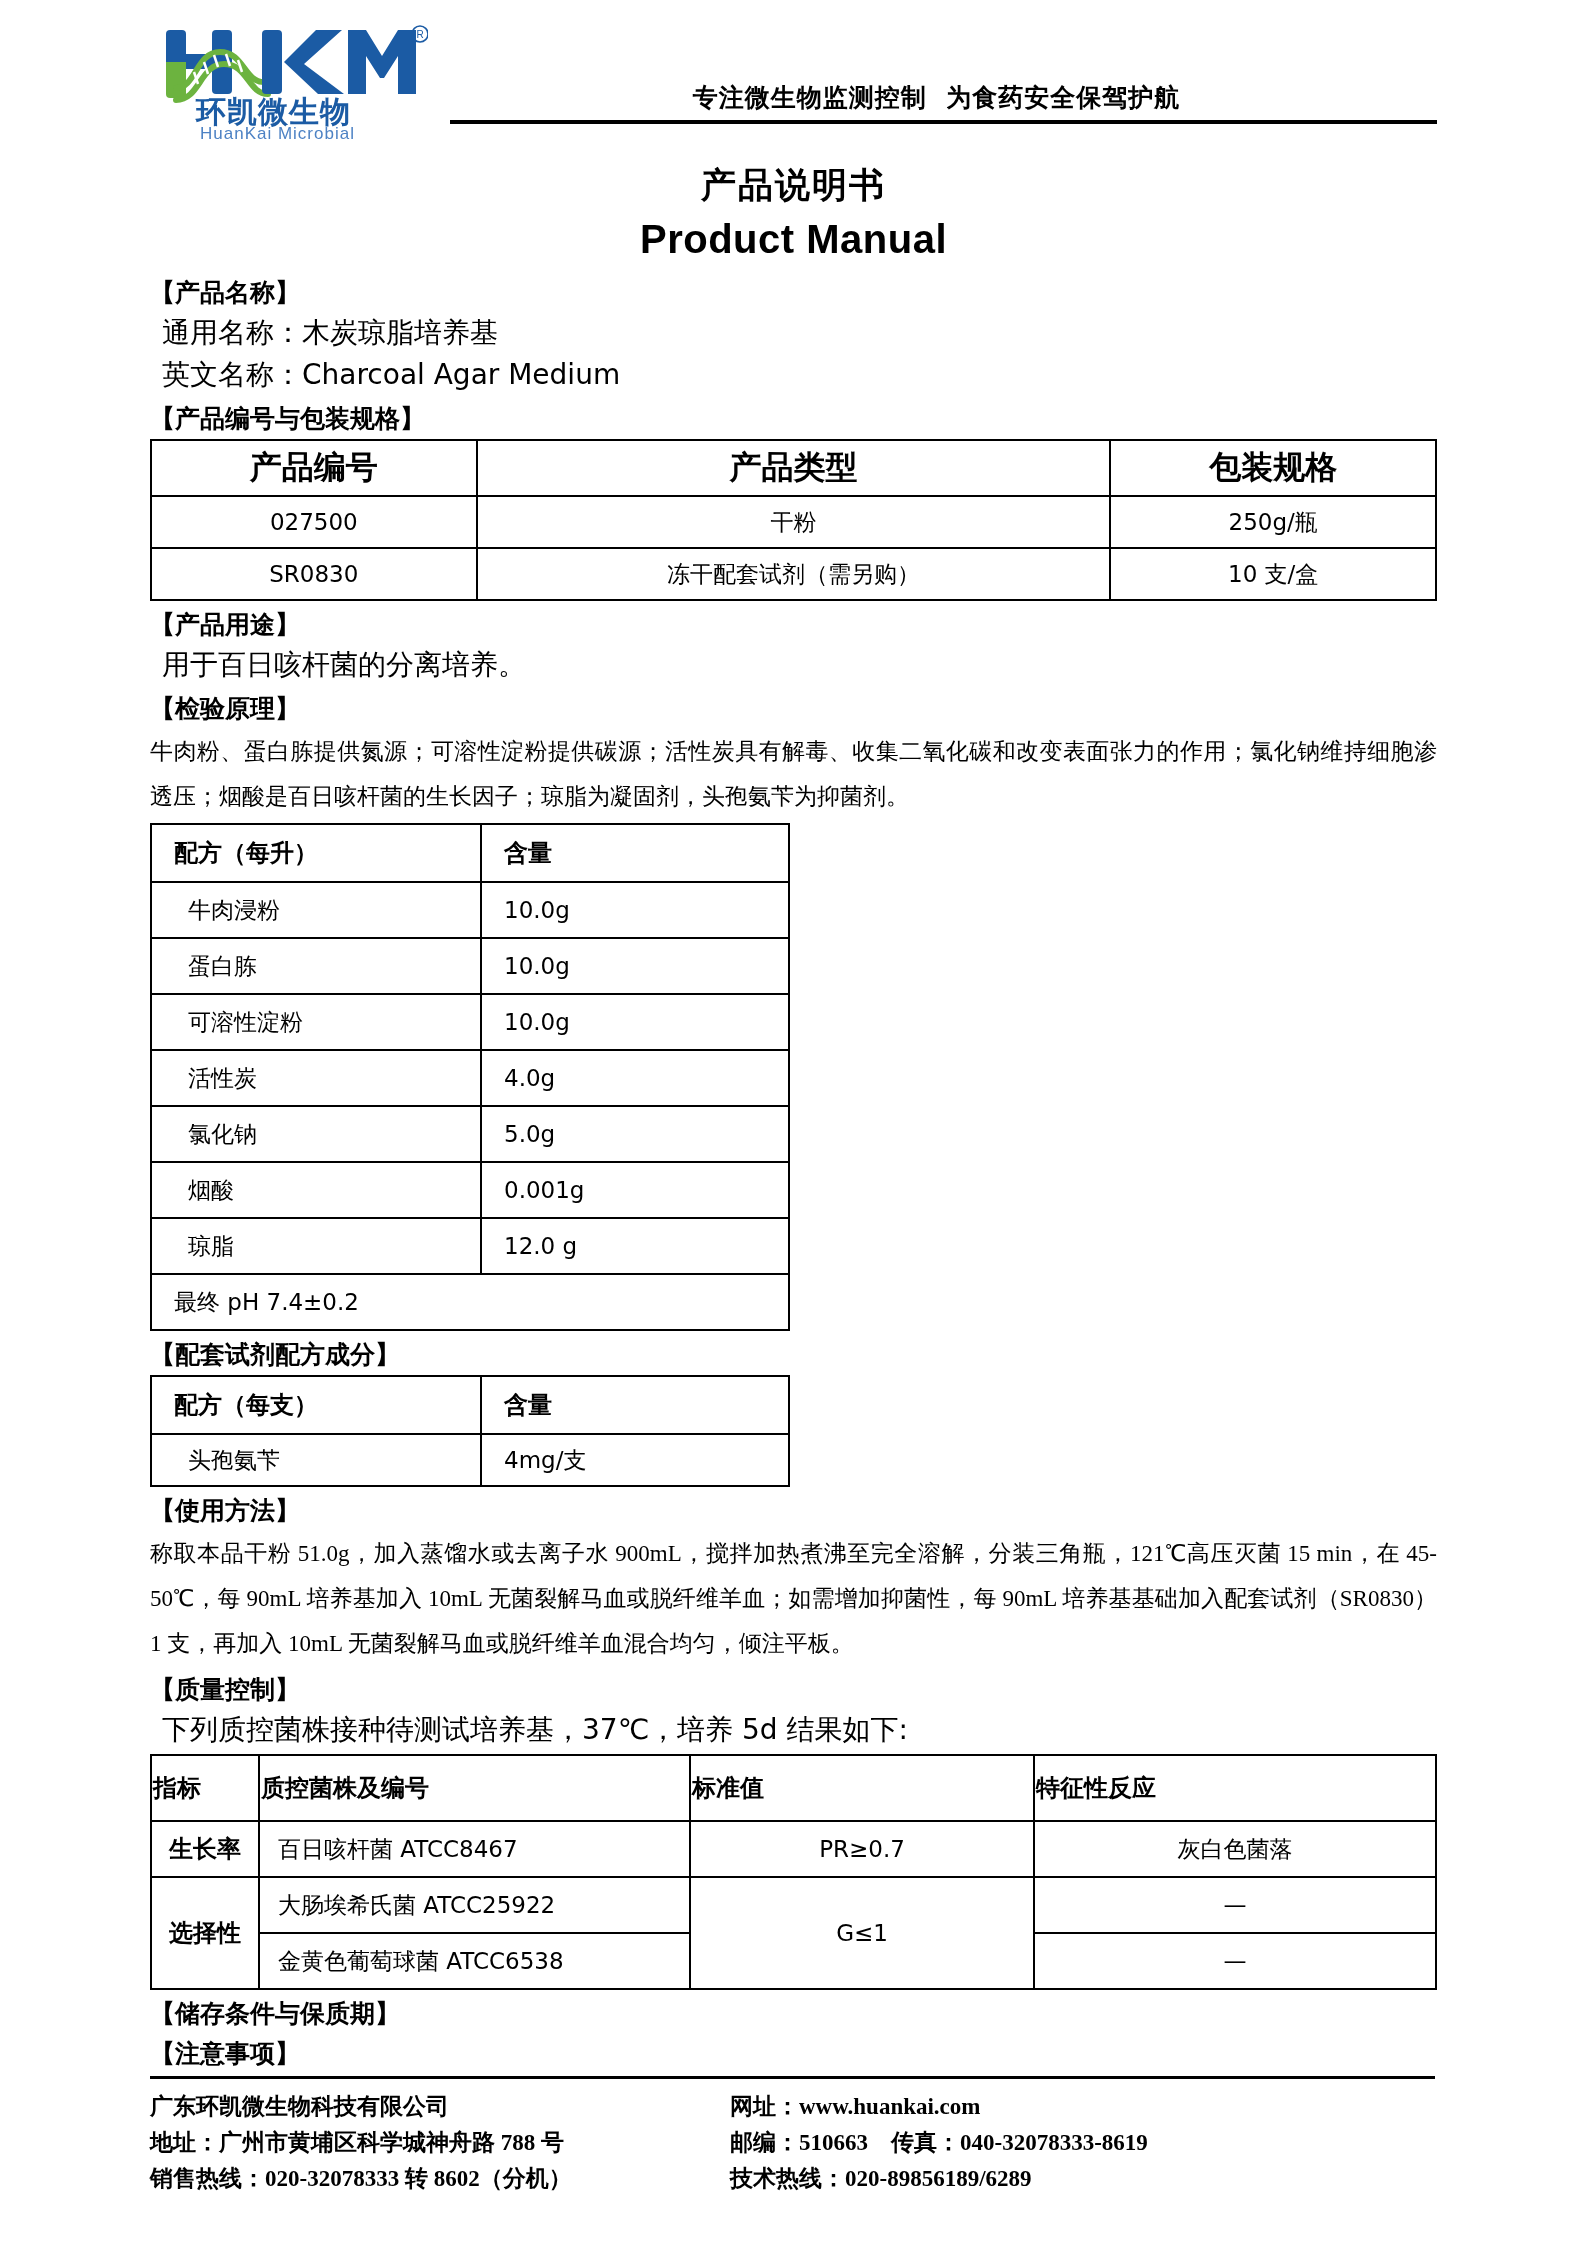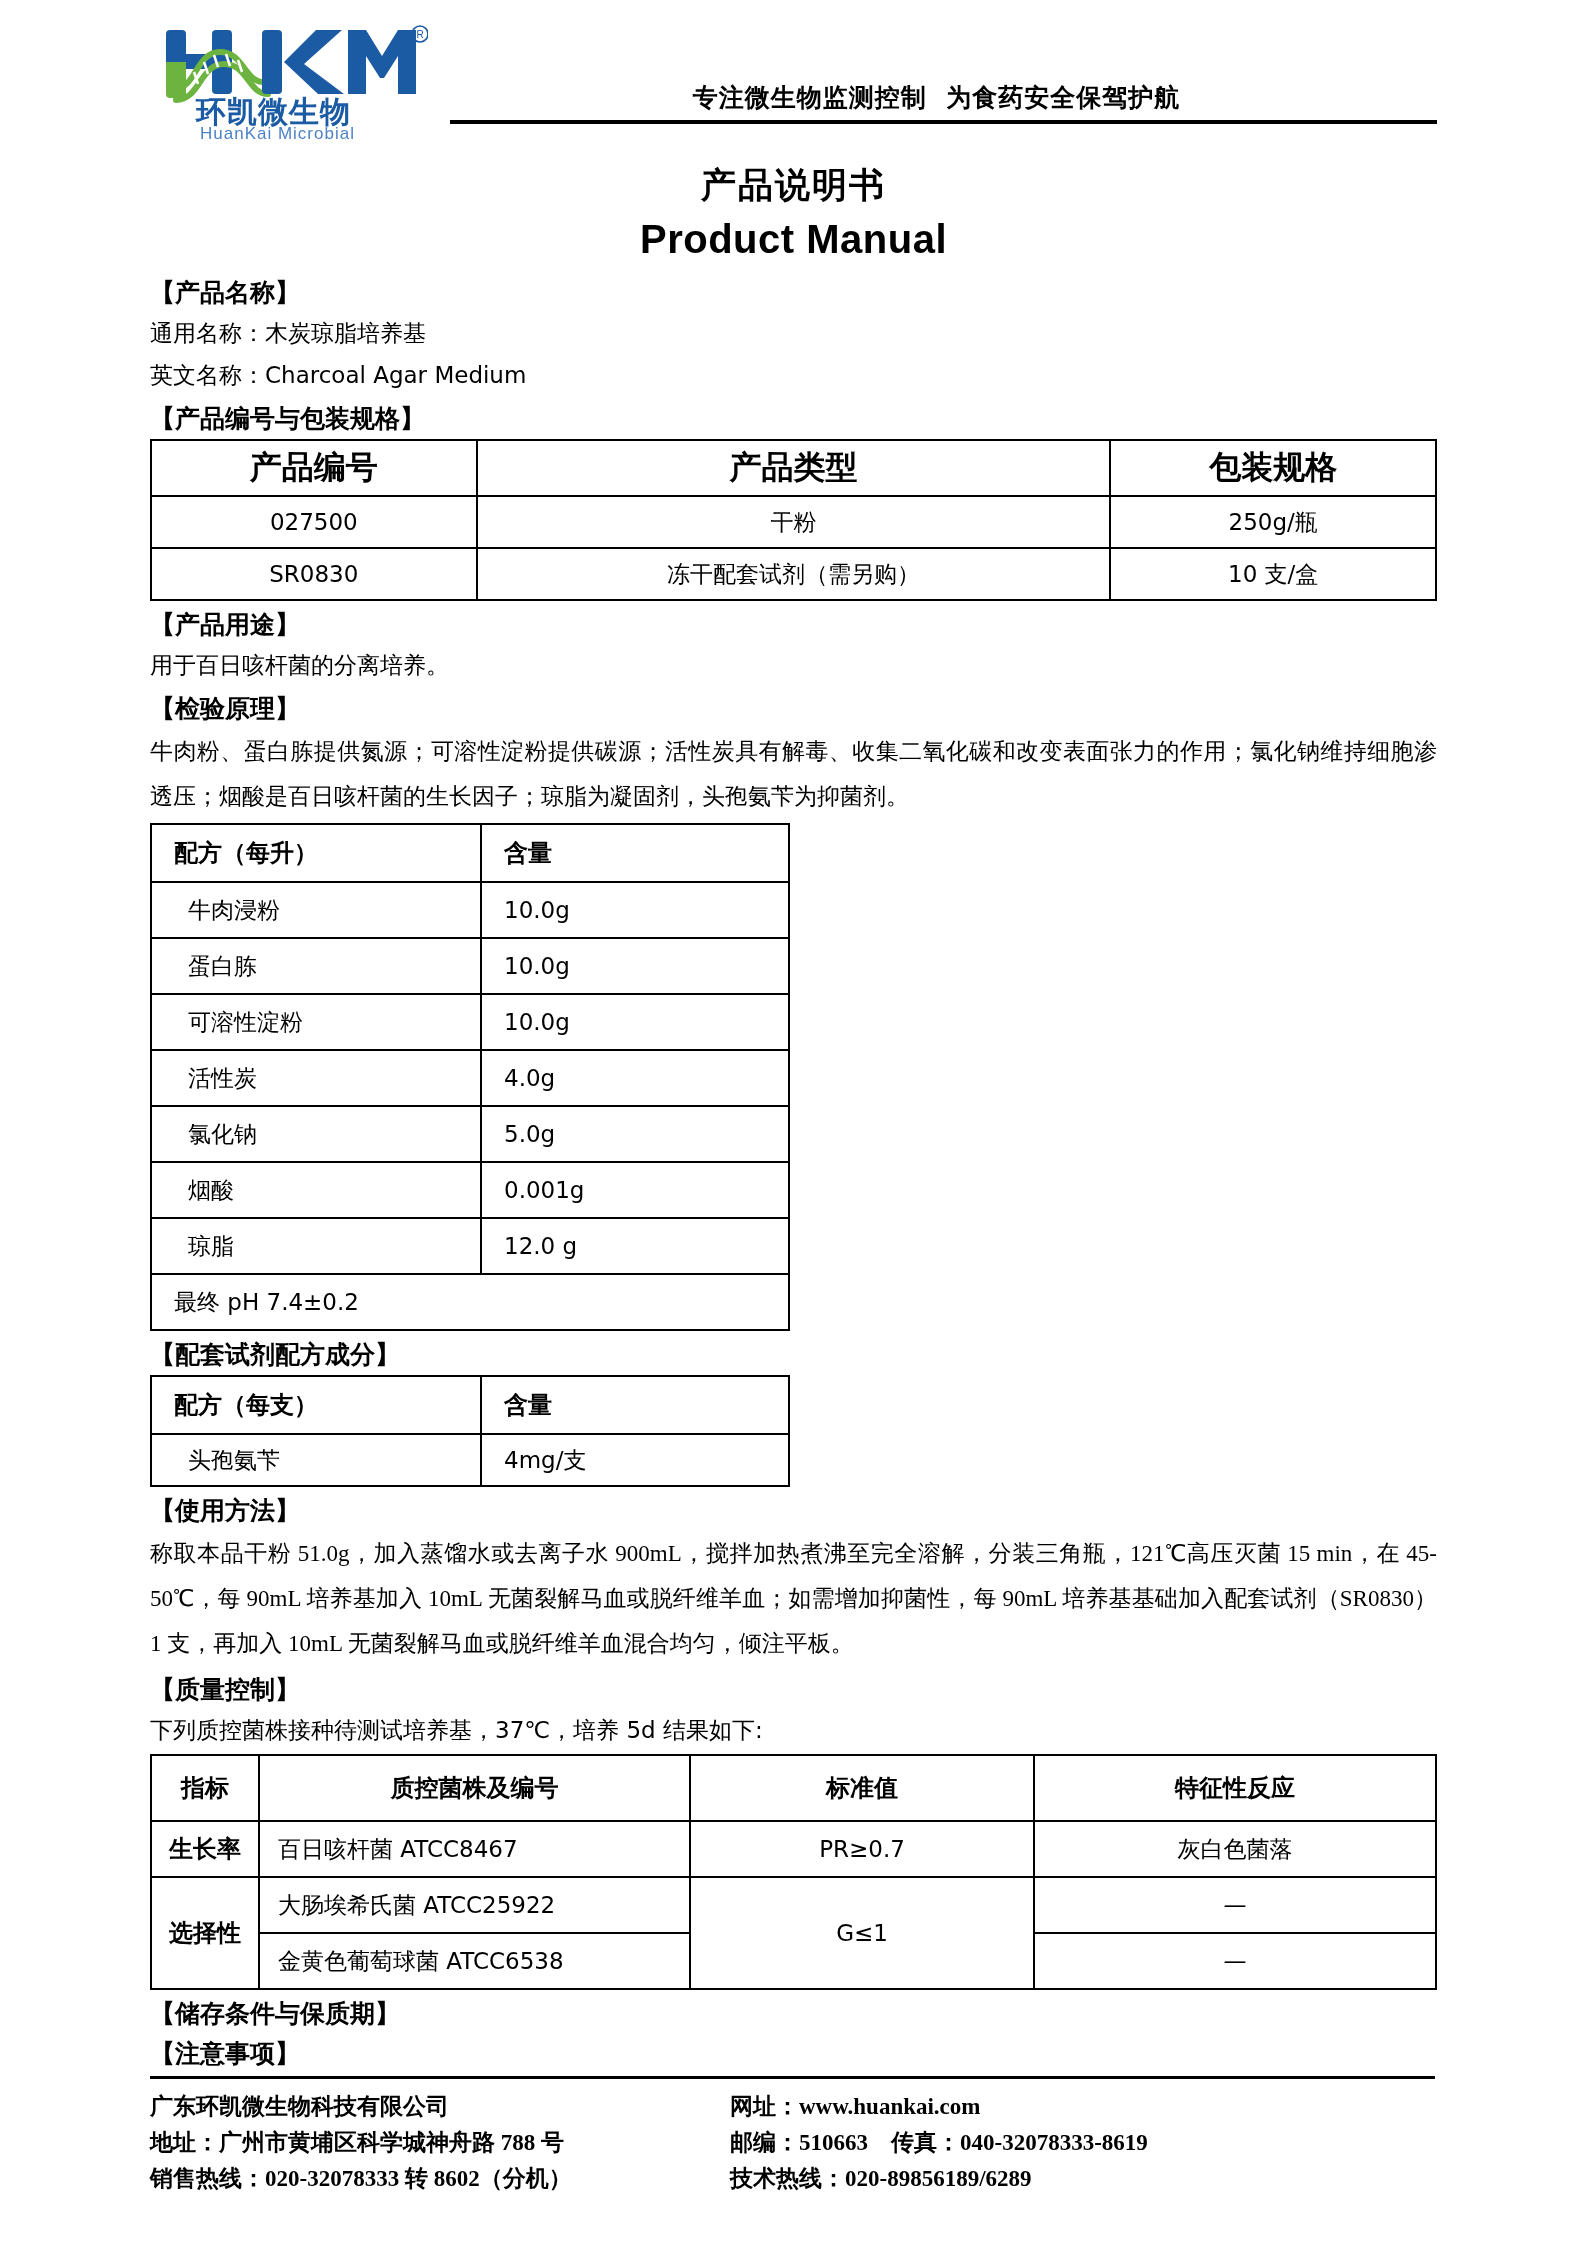--- a/index.html
+++ b/index.html
@@ -81,23 +81,23 @@
   
   .sec-head {
     font-family: "DejaVu Sans", "Liberation Sans", sans-serif;
     font-size: 25px;
     font-weight: bold;
     margin: 7px 0 4px 0;
     letter-spacing: 0px;
   }
   .body-line {
     font-family: "DejaVu Sans", "Liberation Sans", sans-serif;
-    font-size: 23px;
+    font-size: 28px;
     line-height: 40px;
-    margin: 0 0 2px 0;
+    margin: 0 0 2px 12px;
   }
   .para {
     font-family: Liberation Serif, serif;
     font-size: 23px;
     line-height: 45px;
     text-align: justify;
     text-justify: inter-ideograph;
     margin: 4px 0 4px 0;
   }
 
@@ -164,21 +164,21 @@
     padding-left: 22px;
   }
   .t-reagent td.ingredient { padding-left: 36px; }
   .t-reagent .col-a { width: 305px; }
 
   .t-qc {
     width: 100%;
     margin: 4px 0 4px 0;
   }
   .t-qc th {
-    text-align: center;
+    text-align: left;
     font-weight: bold;
     height: 62px;
     font-size: 24px;
   }
   .t-qc td {
     height: 52px;
     text-align: center;
   }
   .t-qc td.idx {
     font-weight: bold;

